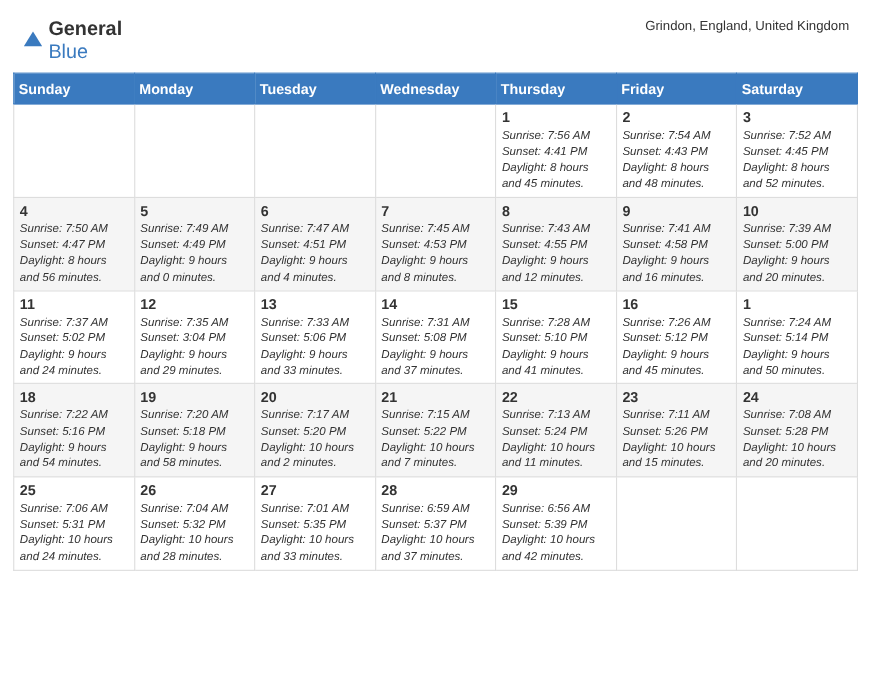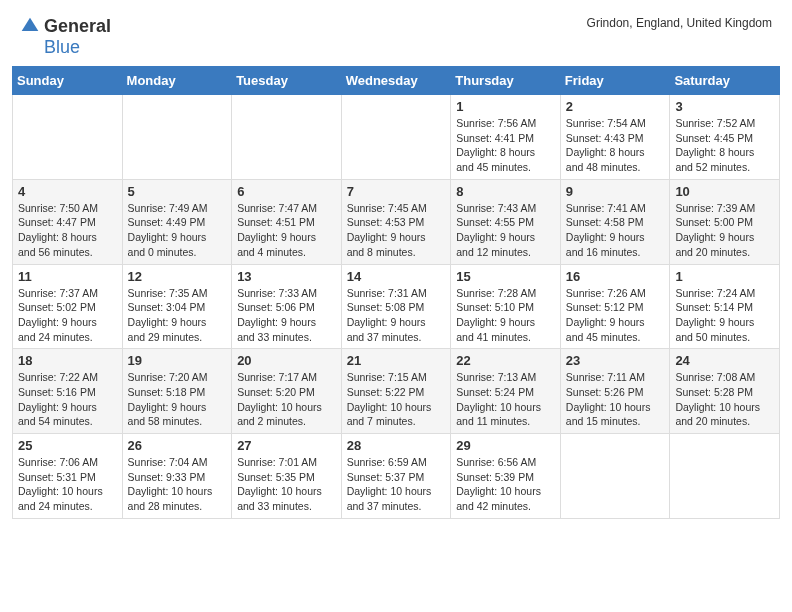--- a/index.html
+++ b/index.html
@@ -7,20 +7,21 @@
 
     .header-area {
       display: flex;
       justify-content: space-between;
       align-items: flex-start;
       padding: 16px 20px 8px 20px;
     }
 
     .logo {
       display: flex;
+      align-items: center;
       gap: 4px;
     }
 
     .logo-text-general {
       font-size: 18px;
       font-weight: bold;
       color: #333;
     }
 
     .logo-text-blue {
@@ -91,20 +92,21 @@
       font-weight: bold;
       font-size: 13px;
       display: block;
       margin-bottom: 2px;
     }
 
     .day-info {
       font-size: 10.5px;
       line-height: 1.4;
       color: #333;
+      font-style: italic;
     }
   </style>
 </head>
 <body>
 
 <div class="header-area">
   <div class="logo">
     <svg class="logo-icon" viewBox="0 0 24 24" width="36" height="36">
       <polygon points="12,2 22,18 2,18" fill="#3a7abf"></polygon>
     </svg>
@@ -291,21 +293,21 @@
         <tr>
           <td>
             <span class="day-num">25</span>
             <div class="day-info">Sunrise: 7:06 AM
 Sunset: 5:31 PM
 Daylight: 10 hours and 24 minutes.</div>
           </td>
           <td>
             <span class="day-num">26</span>
             <div class="day-info">Sunrise: 7:04 AM
-Sunset: 9:33 PM
+Sunset: 5:32 PM
 Daylight: 10 hours and 28 minutes.</div>
           </td>
           <td>
             <span class="day-num">27</span>
             <div class="day-info">Sunrise: 7:01 AM
 Sunset: 5:35 PM
 Daylight: 10 hours and 33 minutes.</div>
           </td>
           <td>
             <span class="day-num">28</span>

